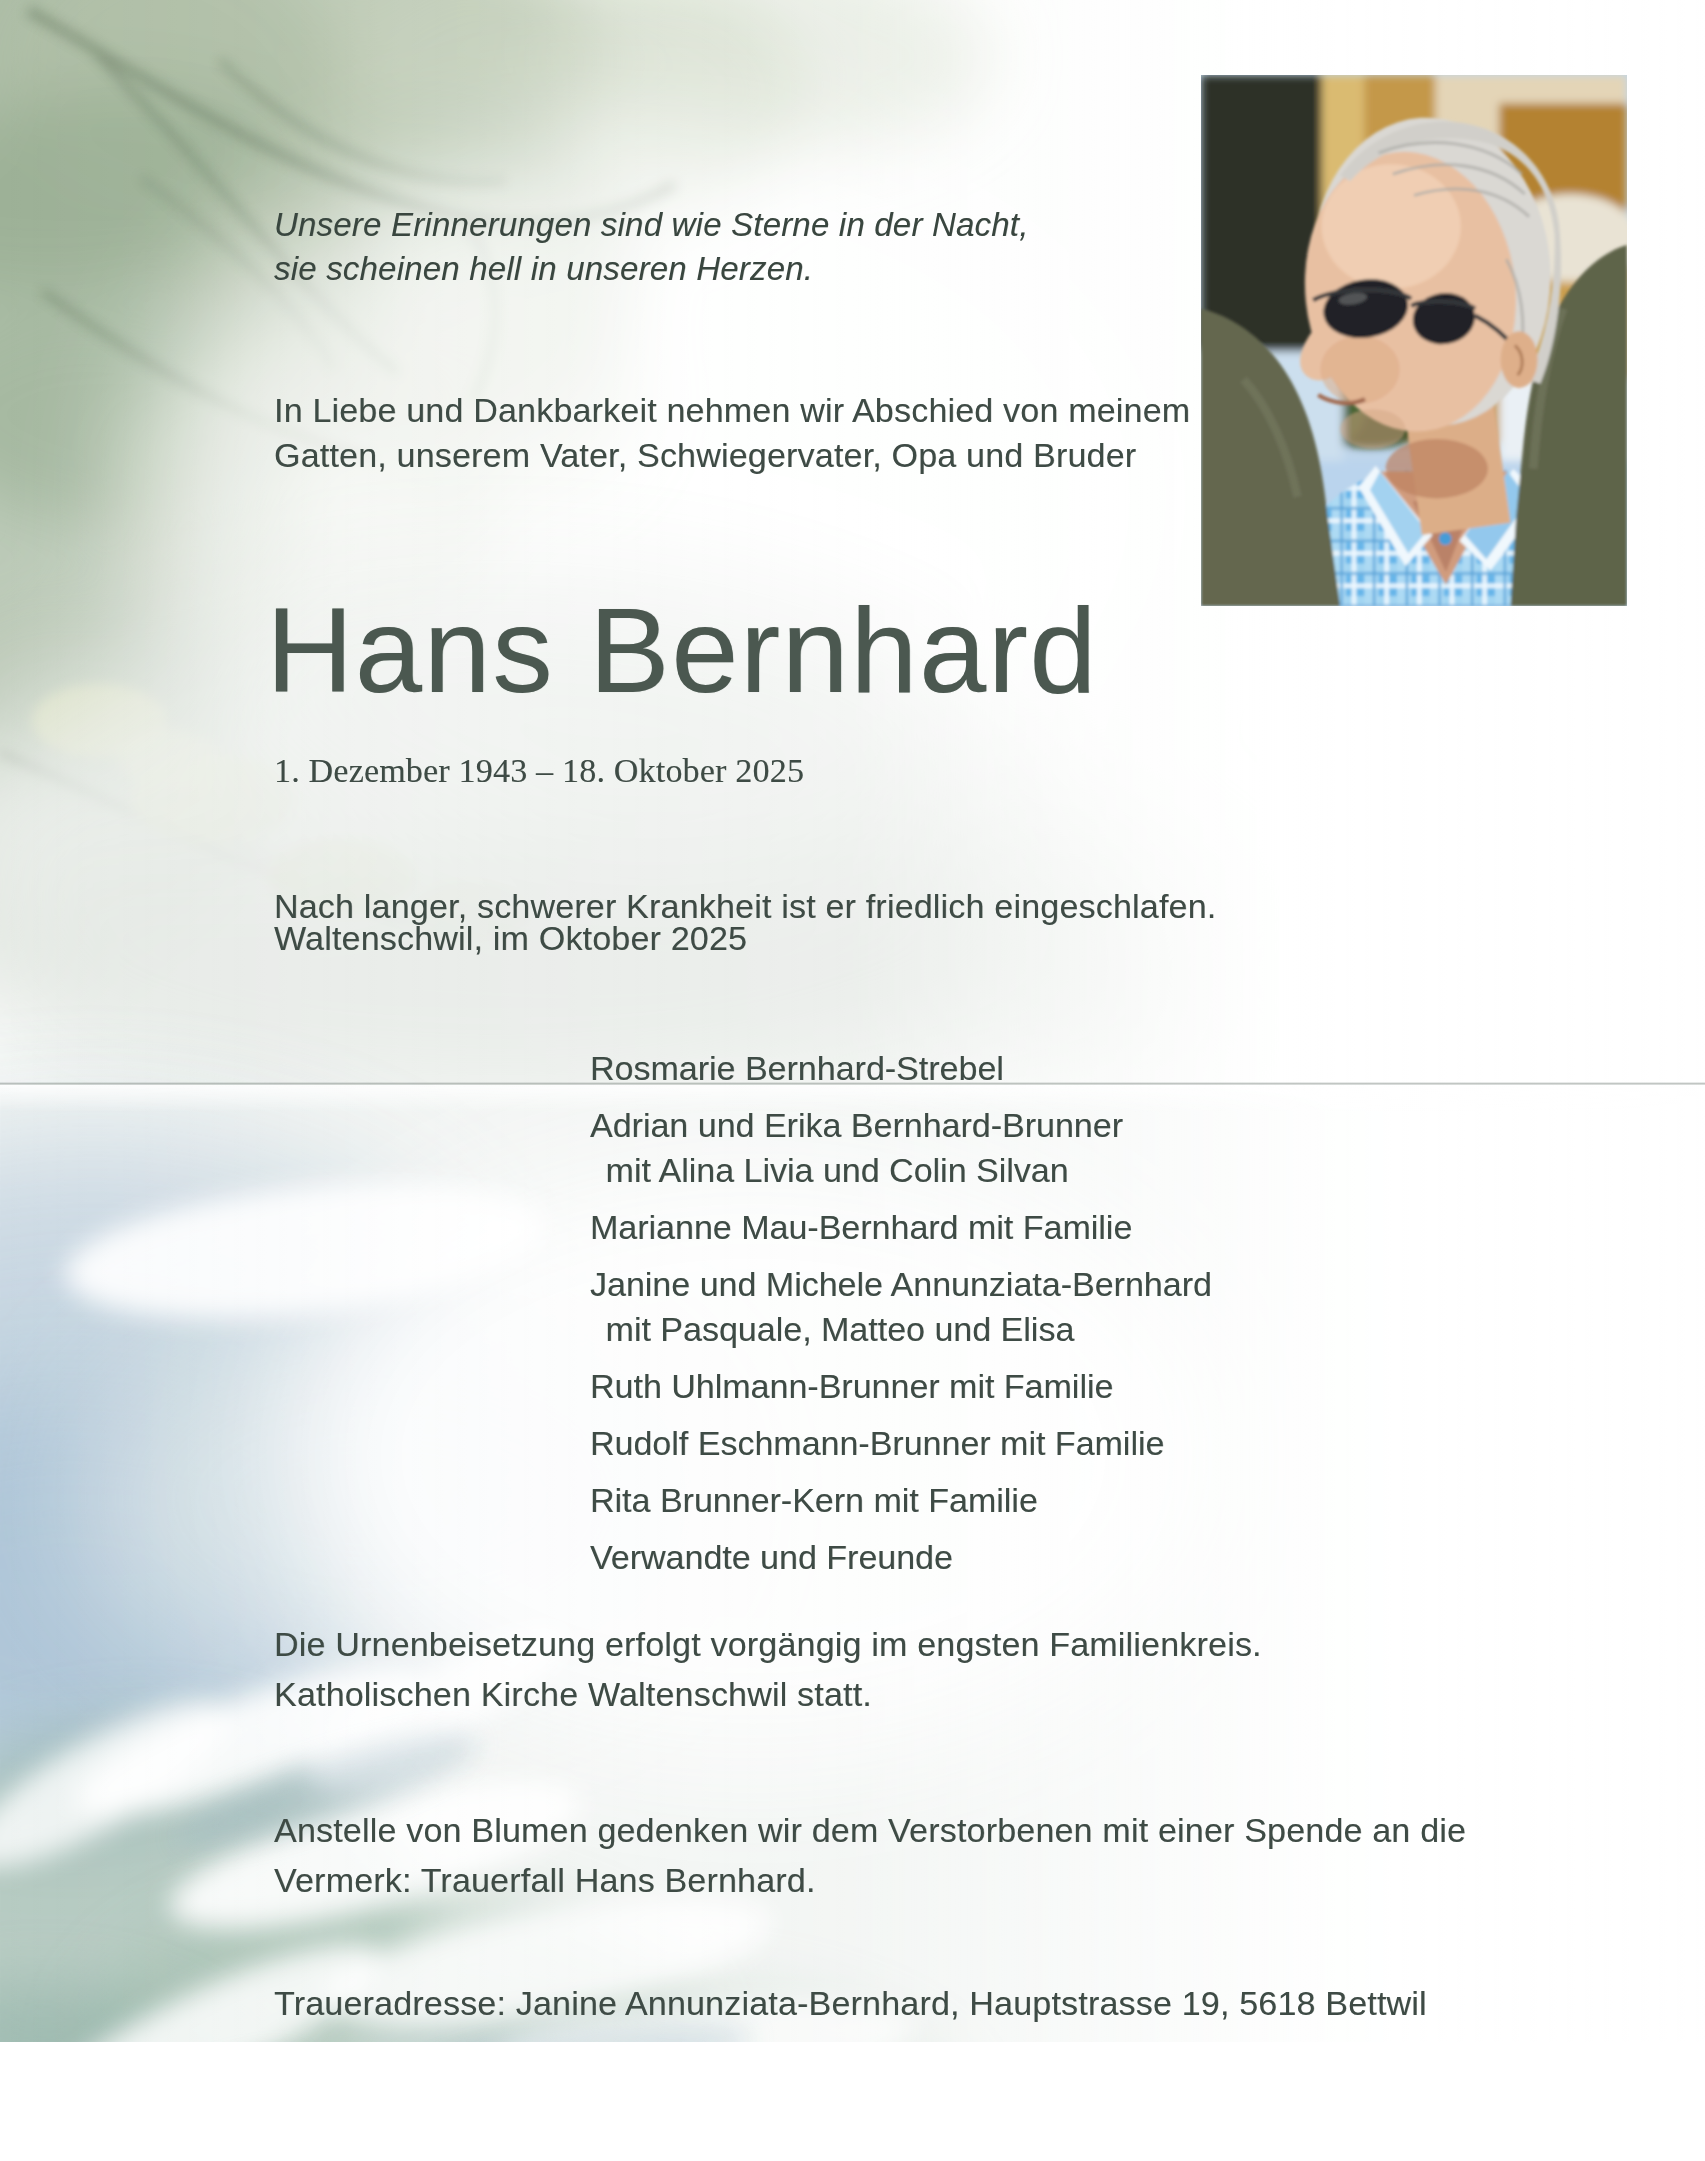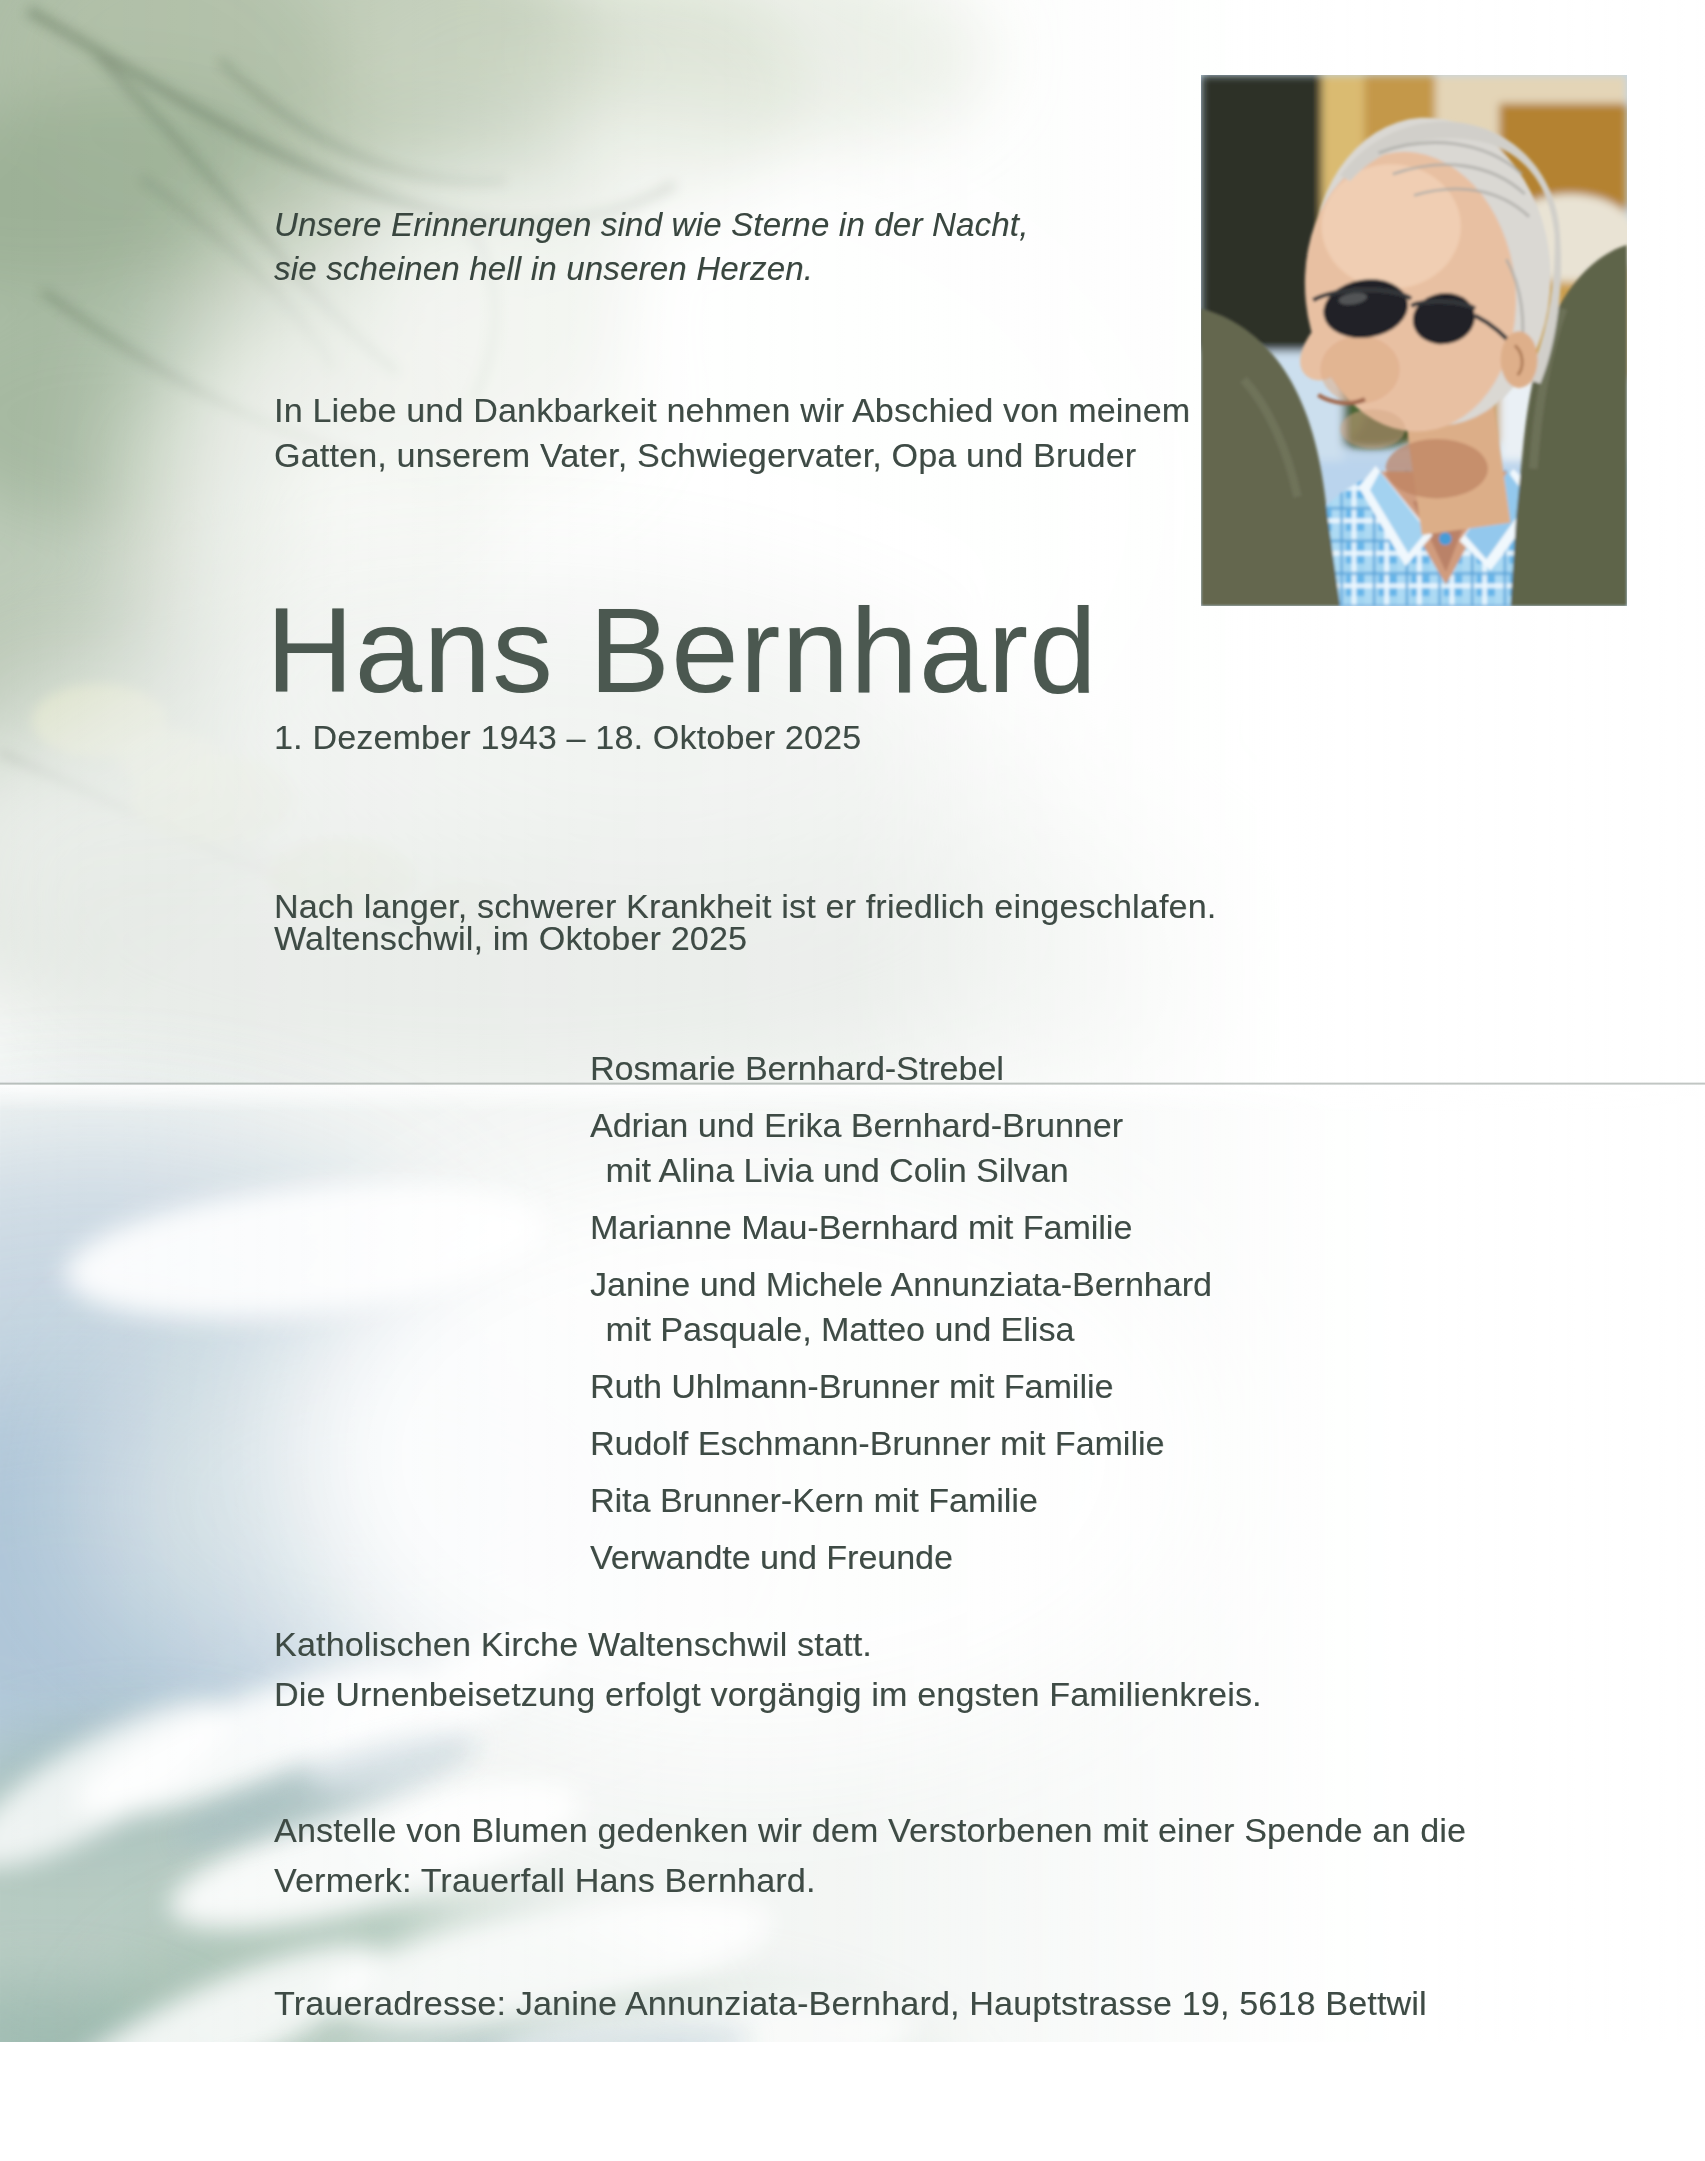--- a/index.html
+++ b/index.html
@@ -7,21 +7,21 @@
   .page{position:relative;width:1705px;height:2042px;overflow:hidden;background:#fcfdfc;
         font-family:"Liberation Sans",sans-serif;color:#3e4b45;}
   .bg{position:absolute;left:0;top:0;width:1705px;height:2161px;display:block;}
   .photo{position:absolute;left:1201px;top:75px;width:426px;height:531px;display:block;}
   .txt{position:absolute;left:274px;font-size:34px;line-height:45px;white-space:nowrap;
        letter-spacing:0.2px;text-shadow:0.4px 0.4px 0.6px rgba(62,75,69,0.35);}
   .quote{top:203px;font-style:italic;font-size:33px;line-height:44px;color:#39463f;}
   .intro{top:388px;}
   .name{top:581px;left:266px;font-size:121px;line-height:139px;font-weight:400;
         letter-spacing:1.4px;color:#4b5850;text-shadow:0.4px 0.4px 0.7px rgba(75,88,80,0.35);}
-  .dates{top:715px;}
+  .dates{top:748px;font-family:Liberation Serif, serif;}
   .death-note{top:884px;}
   .place-line{top:916px;}
   .mourners{position:absolute;left:590px;top:1046px;font-size:34px;line-height:45px;
             white-space:nowrap;text-shadow:0.4px 0.4px 0.6px rgba(62,75,69,0.35);}
   .m-entry{margin-bottom:12px;}
   .m-sub{padding-left:15.6px;}
   .service{top:1619px;line-height:50px;}
   .donation{top:1805px;line-height:50px;}
   .address{top:1981px;}
 </style>
@@ -259,22 +259,22 @@
     </div>
     <div class="m-entry">
       <div>Rita Brunner-Kern mit Familie</div>
     </div>
     <div class="m-entry">
       <div>Verwandte und Freunde</div>
     </div>
   </div>
 
   <div class="txt service">
+    <div>Die Urnenbeisetzung erfolgt vorgängig im engsten Familienkreis.</div>
     <div>Katholischen Kirche Waltenschwil statt.</div>
-    <div>Die Urnenbeisetzung erfolgt vorgängig im engsten Familienkreis.</div>
   </div>
 
   <div class="txt donation">
     <div>Anstelle von Blumen gedenken wir dem Verstorbenen mit einer Spende an die</div>
     <div>Vermerk: Trauerfall Hans Bernhard.</div>
   </div>
 
   <div class="txt address">Traueradresse: Janine Annunziata-Bernhard, Hauptstrasse 19, 5618 Bettwil</div>
 
 </div>

